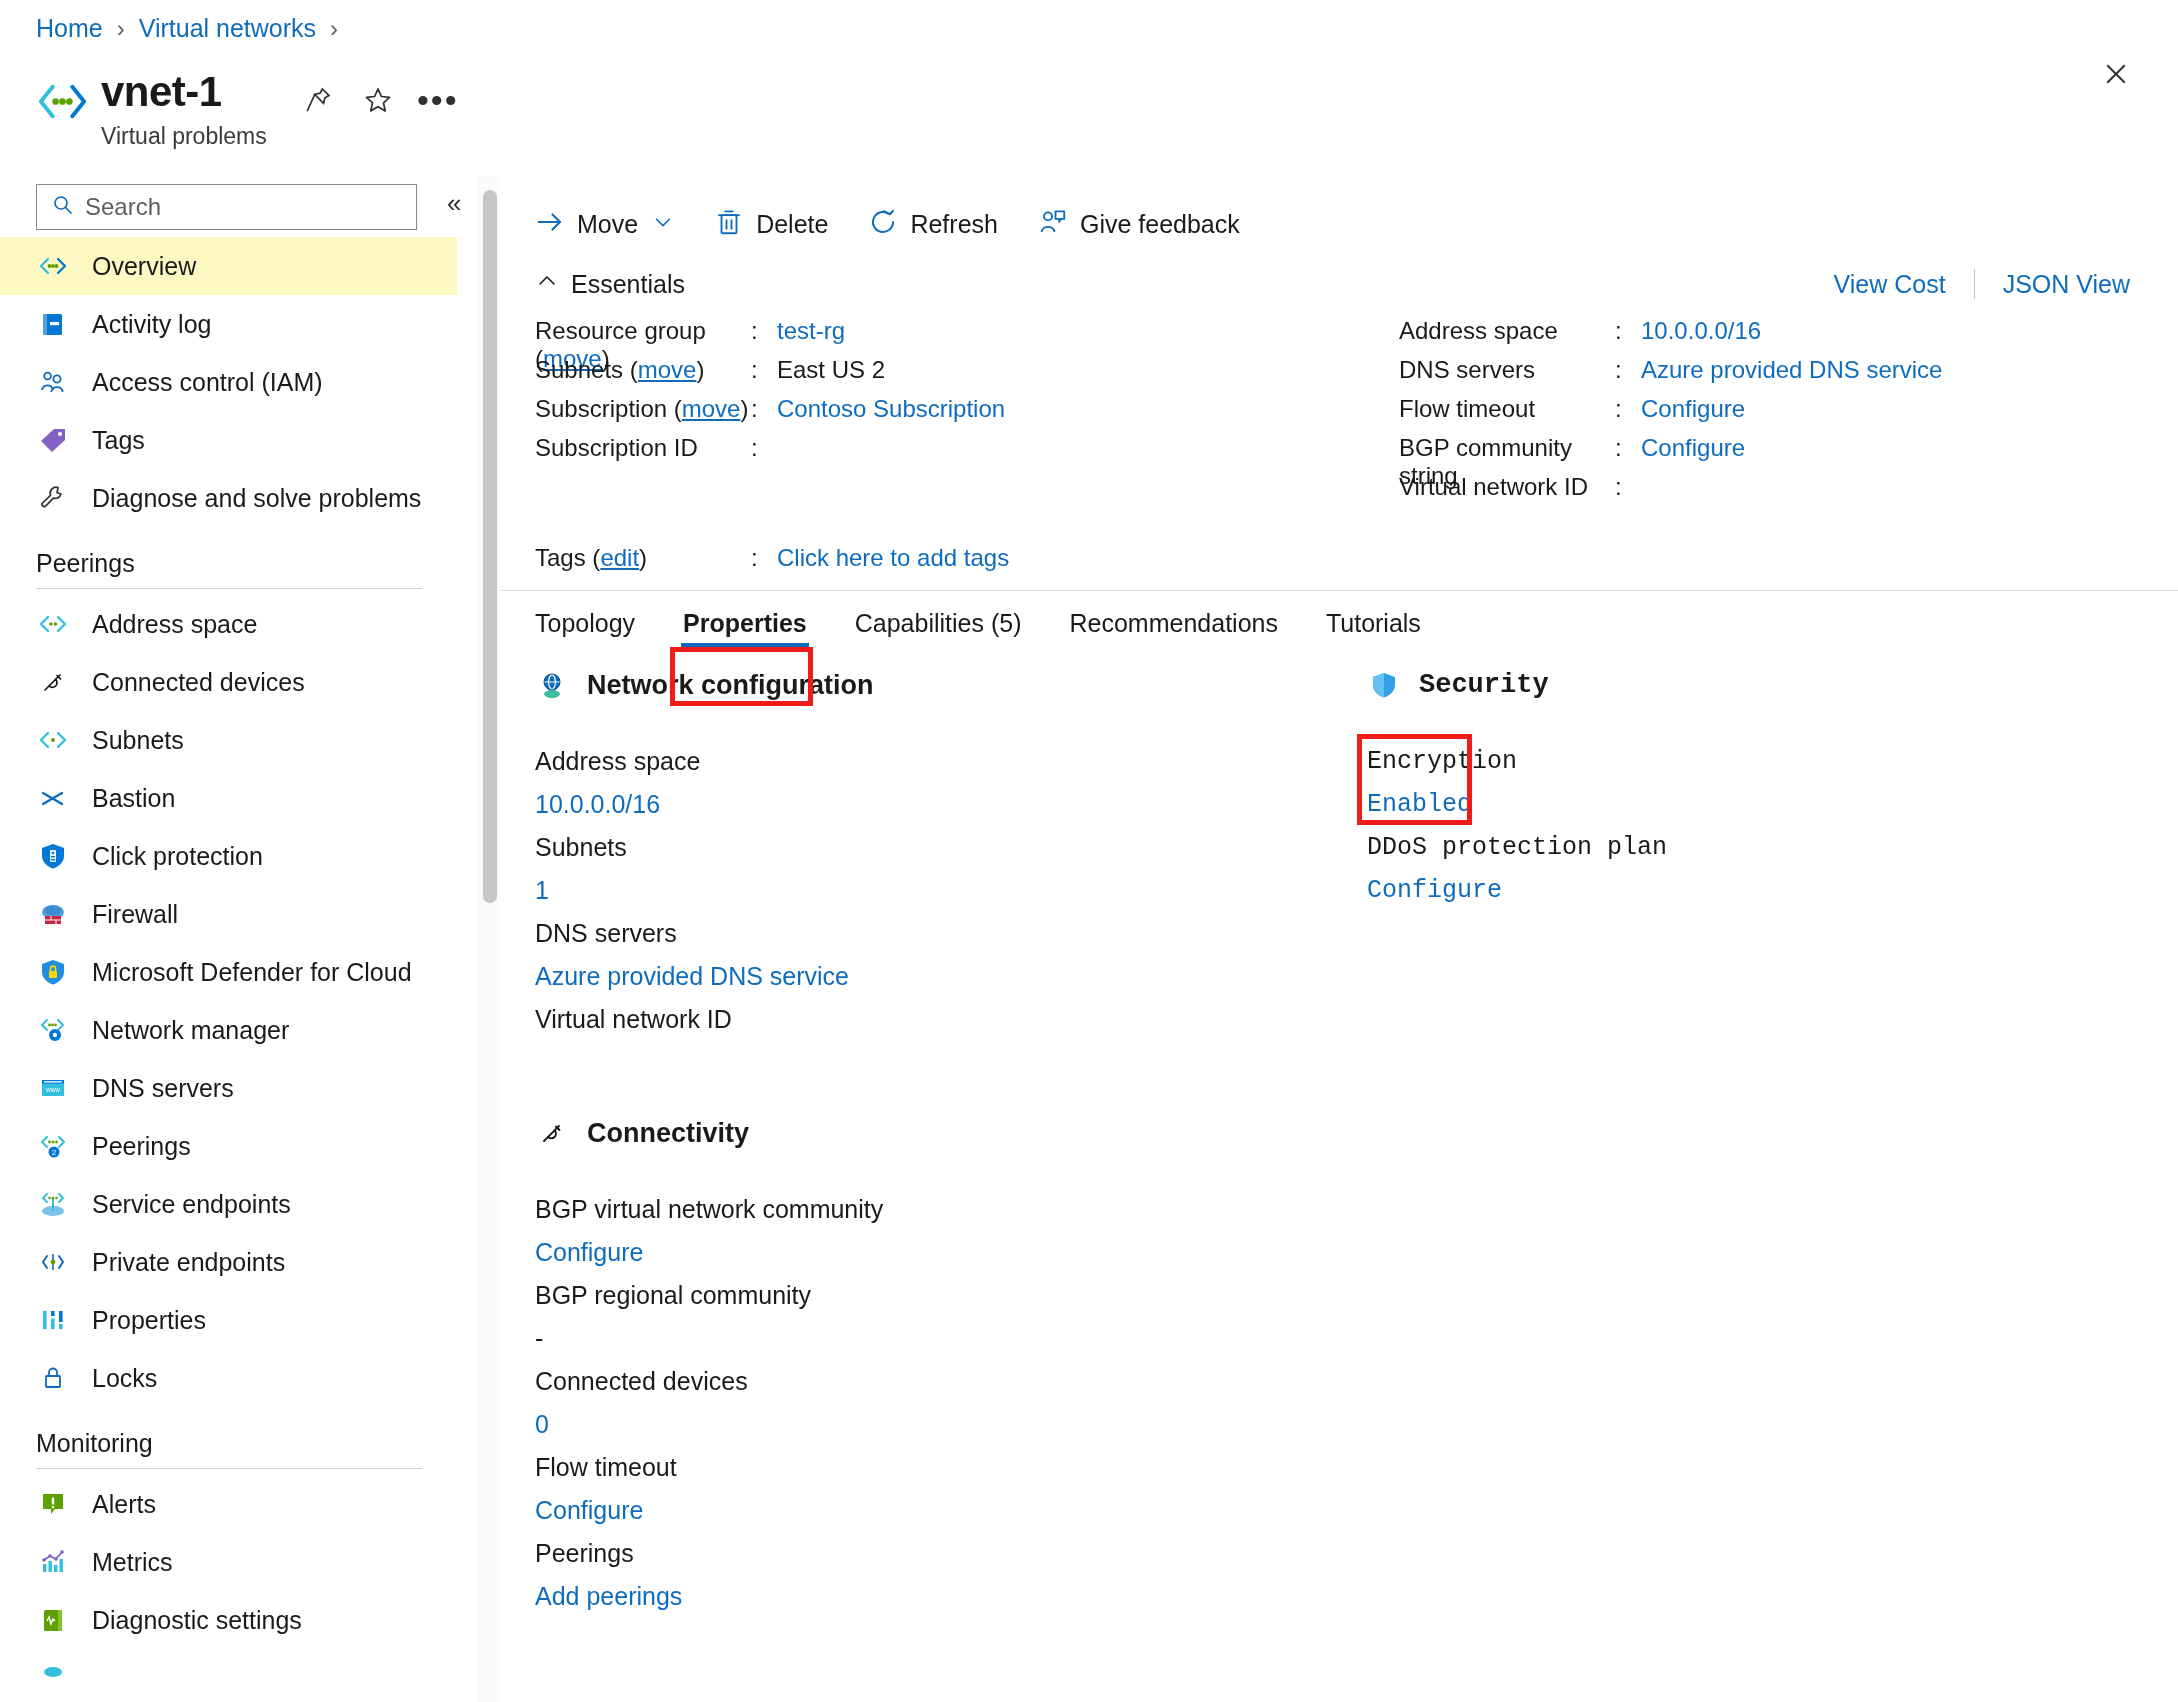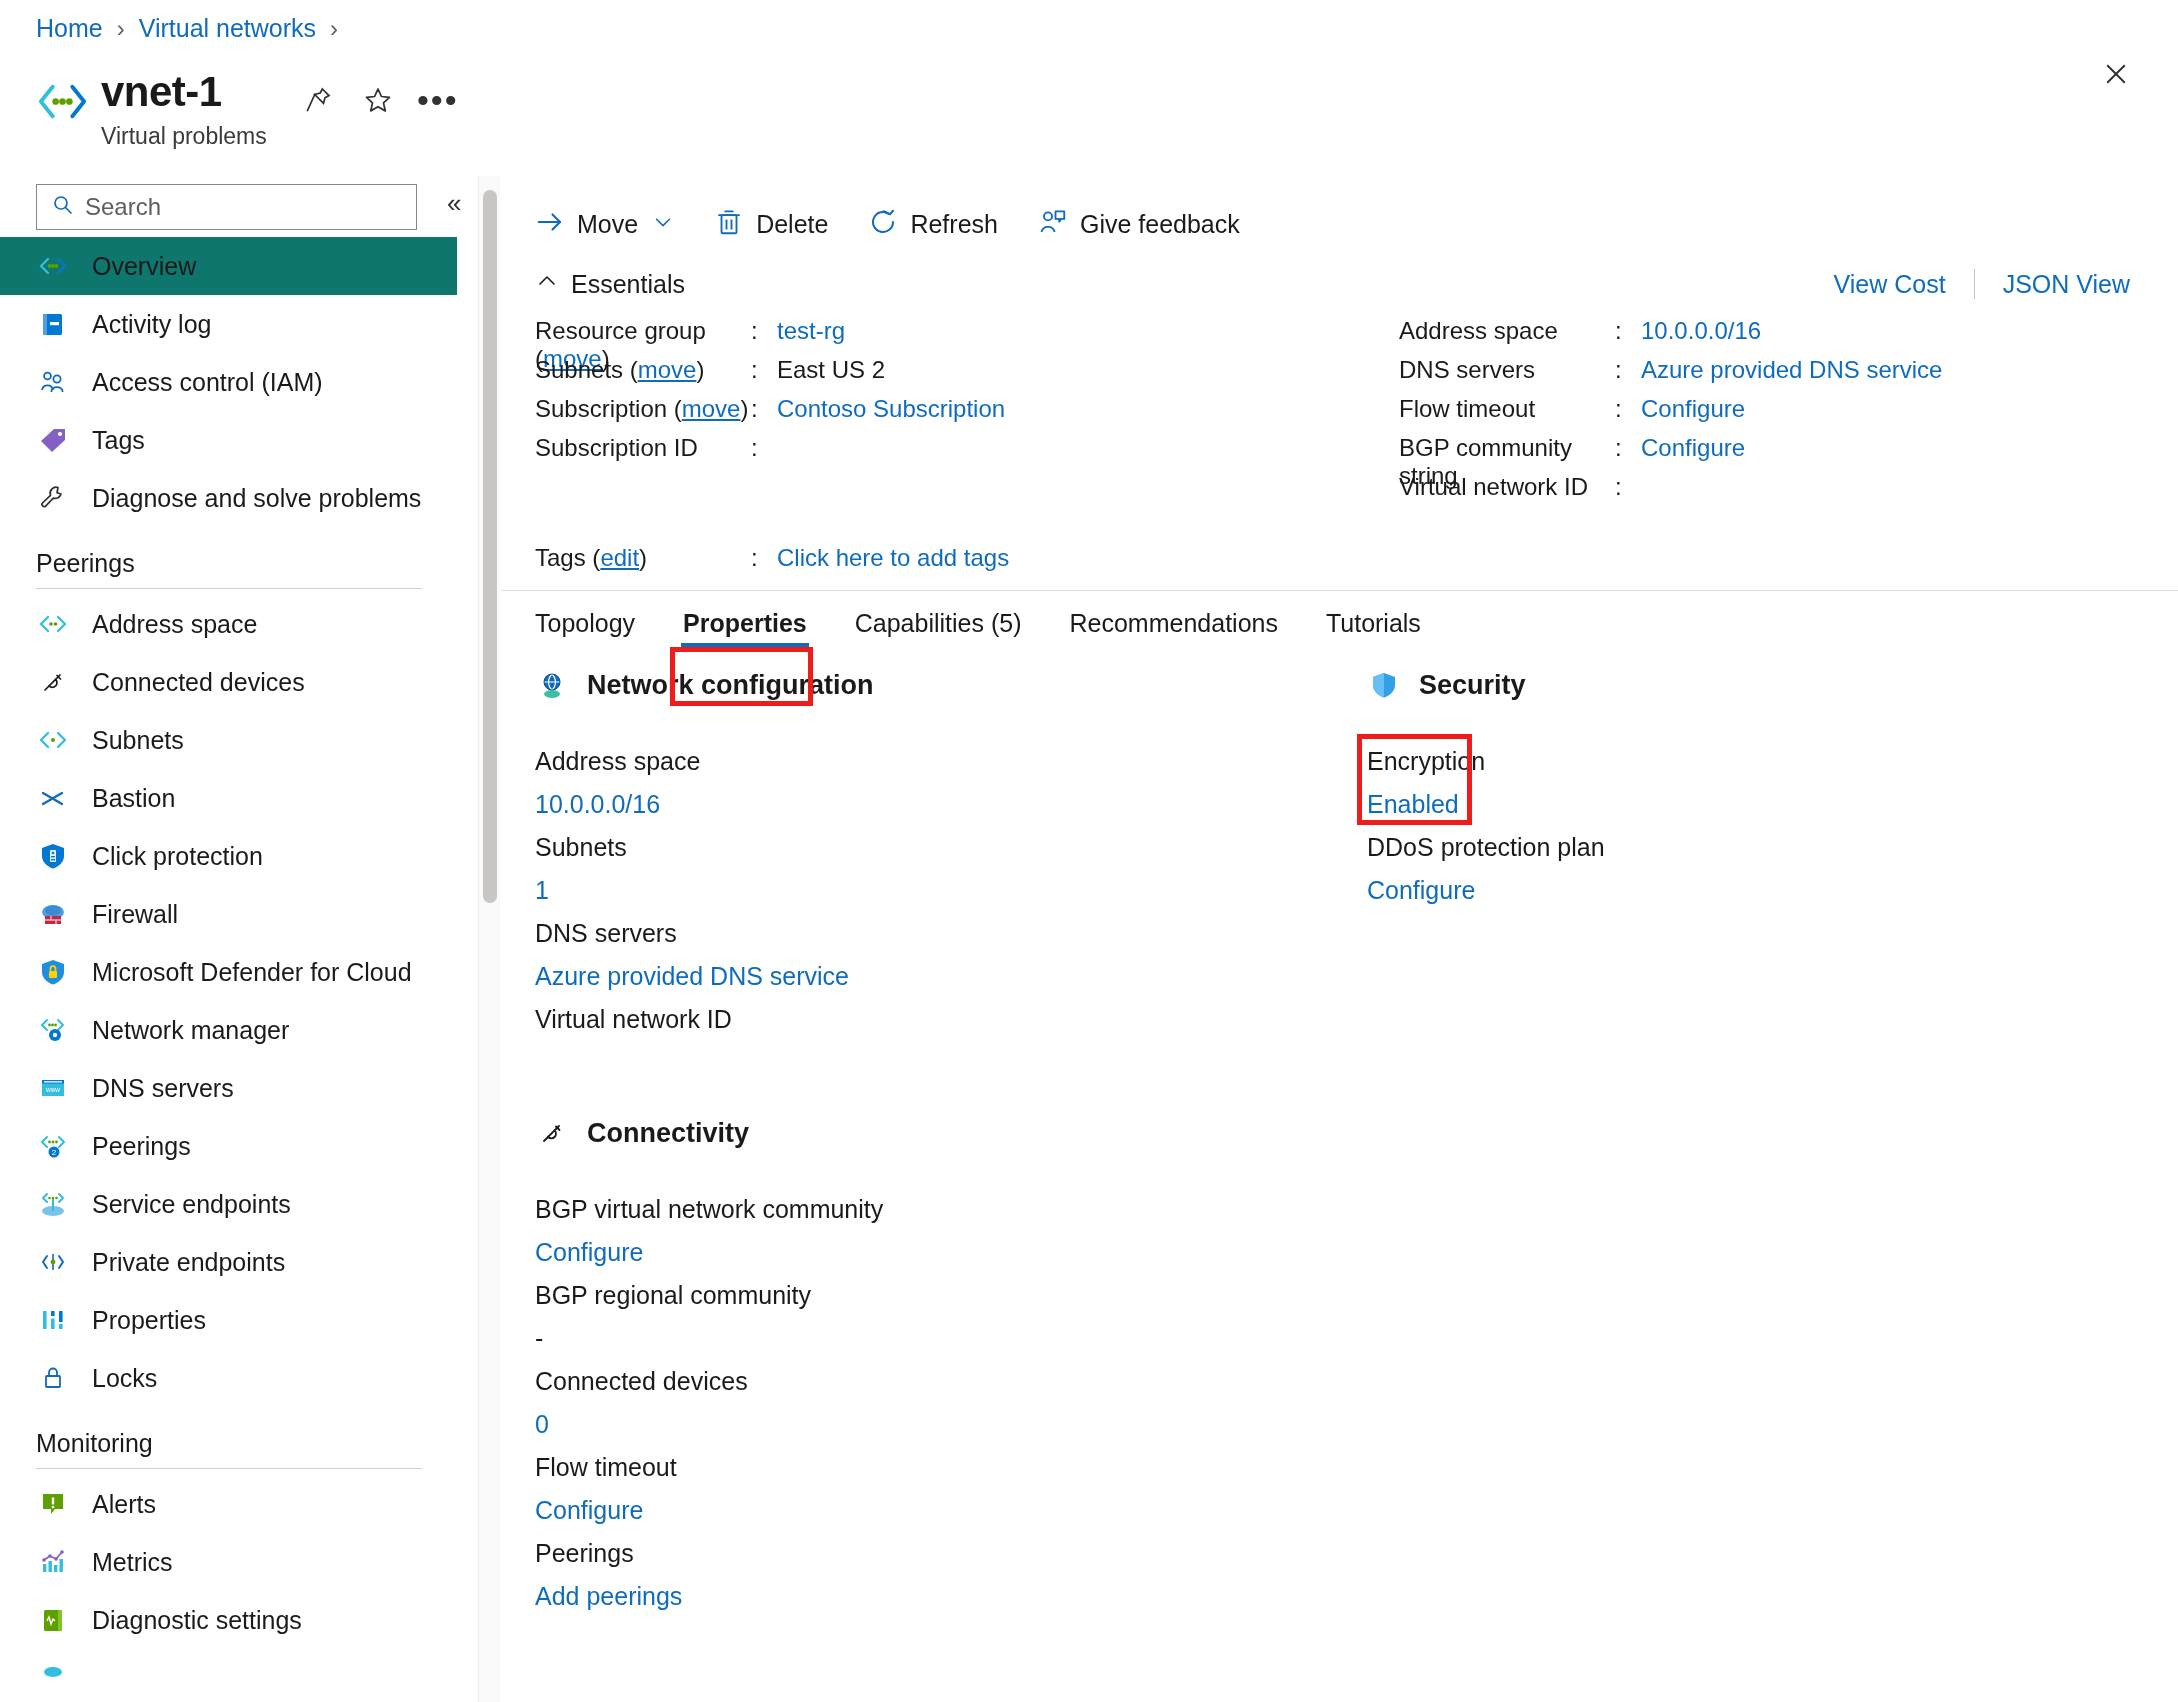--- a/index.html
+++ b/index.html
@@ -75,21 +75,21 @@
     position: absolute; left: 0; top: 61px;
     width: 478px; height: 1465px;
     overflow: hidden;
   }
   .nav-list { width: 457px; }
   .nav-item {
     display: flex; align-items: center;
     height: 58px; padding-left: 36px; cursor: pointer;
     font-size: 25px; color: #1b1a19;
   }
-  .nav-item.selected { background: #0f766e; }
+  .nav-item.selected { background: #fef9c3; }
   .nav-ico { width: 34px; height: 34px; flex: none; margin-right: 22px;
              display:flex;align-items:center;justify-content:center; }
   .nav-group {
     padding: 22px 0 0 36px;
   }
   .nav-group-title { font-size: 25px; color: #1b1a19; font-weight: normal; }
   .nav-group-rule {
     margin: 10px 0 6px 0; width: 386px; height: 1px; background: #d2d0ce;
   }
 
@@ -174,21 +174,21 @@
   .tab.active .tab-underline {
     position: absolute; left: 22px; right: 22px; bottom: -10px;
     height: 5px; background: #0f6cbd;
   }
   .hl-box {
     position: absolute; border: 5px solid #ef1d19; pointer-events: none;
   }
 
   .panes { display: flex; padding-left: 34px; margin-top: 10px; }
   .pane-left { width: 832px; }
-  .pane-right { width: 693px; }
+  .pane-right { width: 693px; font-family: Liberation Mono, monospace; }
 
   .sec-head {
     display: flex; align-items: center; gap: 18px;
     font-size: 27px; font-weight: bold; color: #1b1a19;
     margin-bottom: 38px;
   }
   .sec-ico { width: 34px; height: 34px; flex: none; display:flex;align-items:center;justify-content:center;}
   .kv-label { font-size: 25px; color: #1b1a19; line-height: 43px; }
   .kv-value { font-size: 25px; color: #1b1a19; line-height: 43px; }
   .kv-value.link { color: #0f6cbd; cursor: pointer; }

